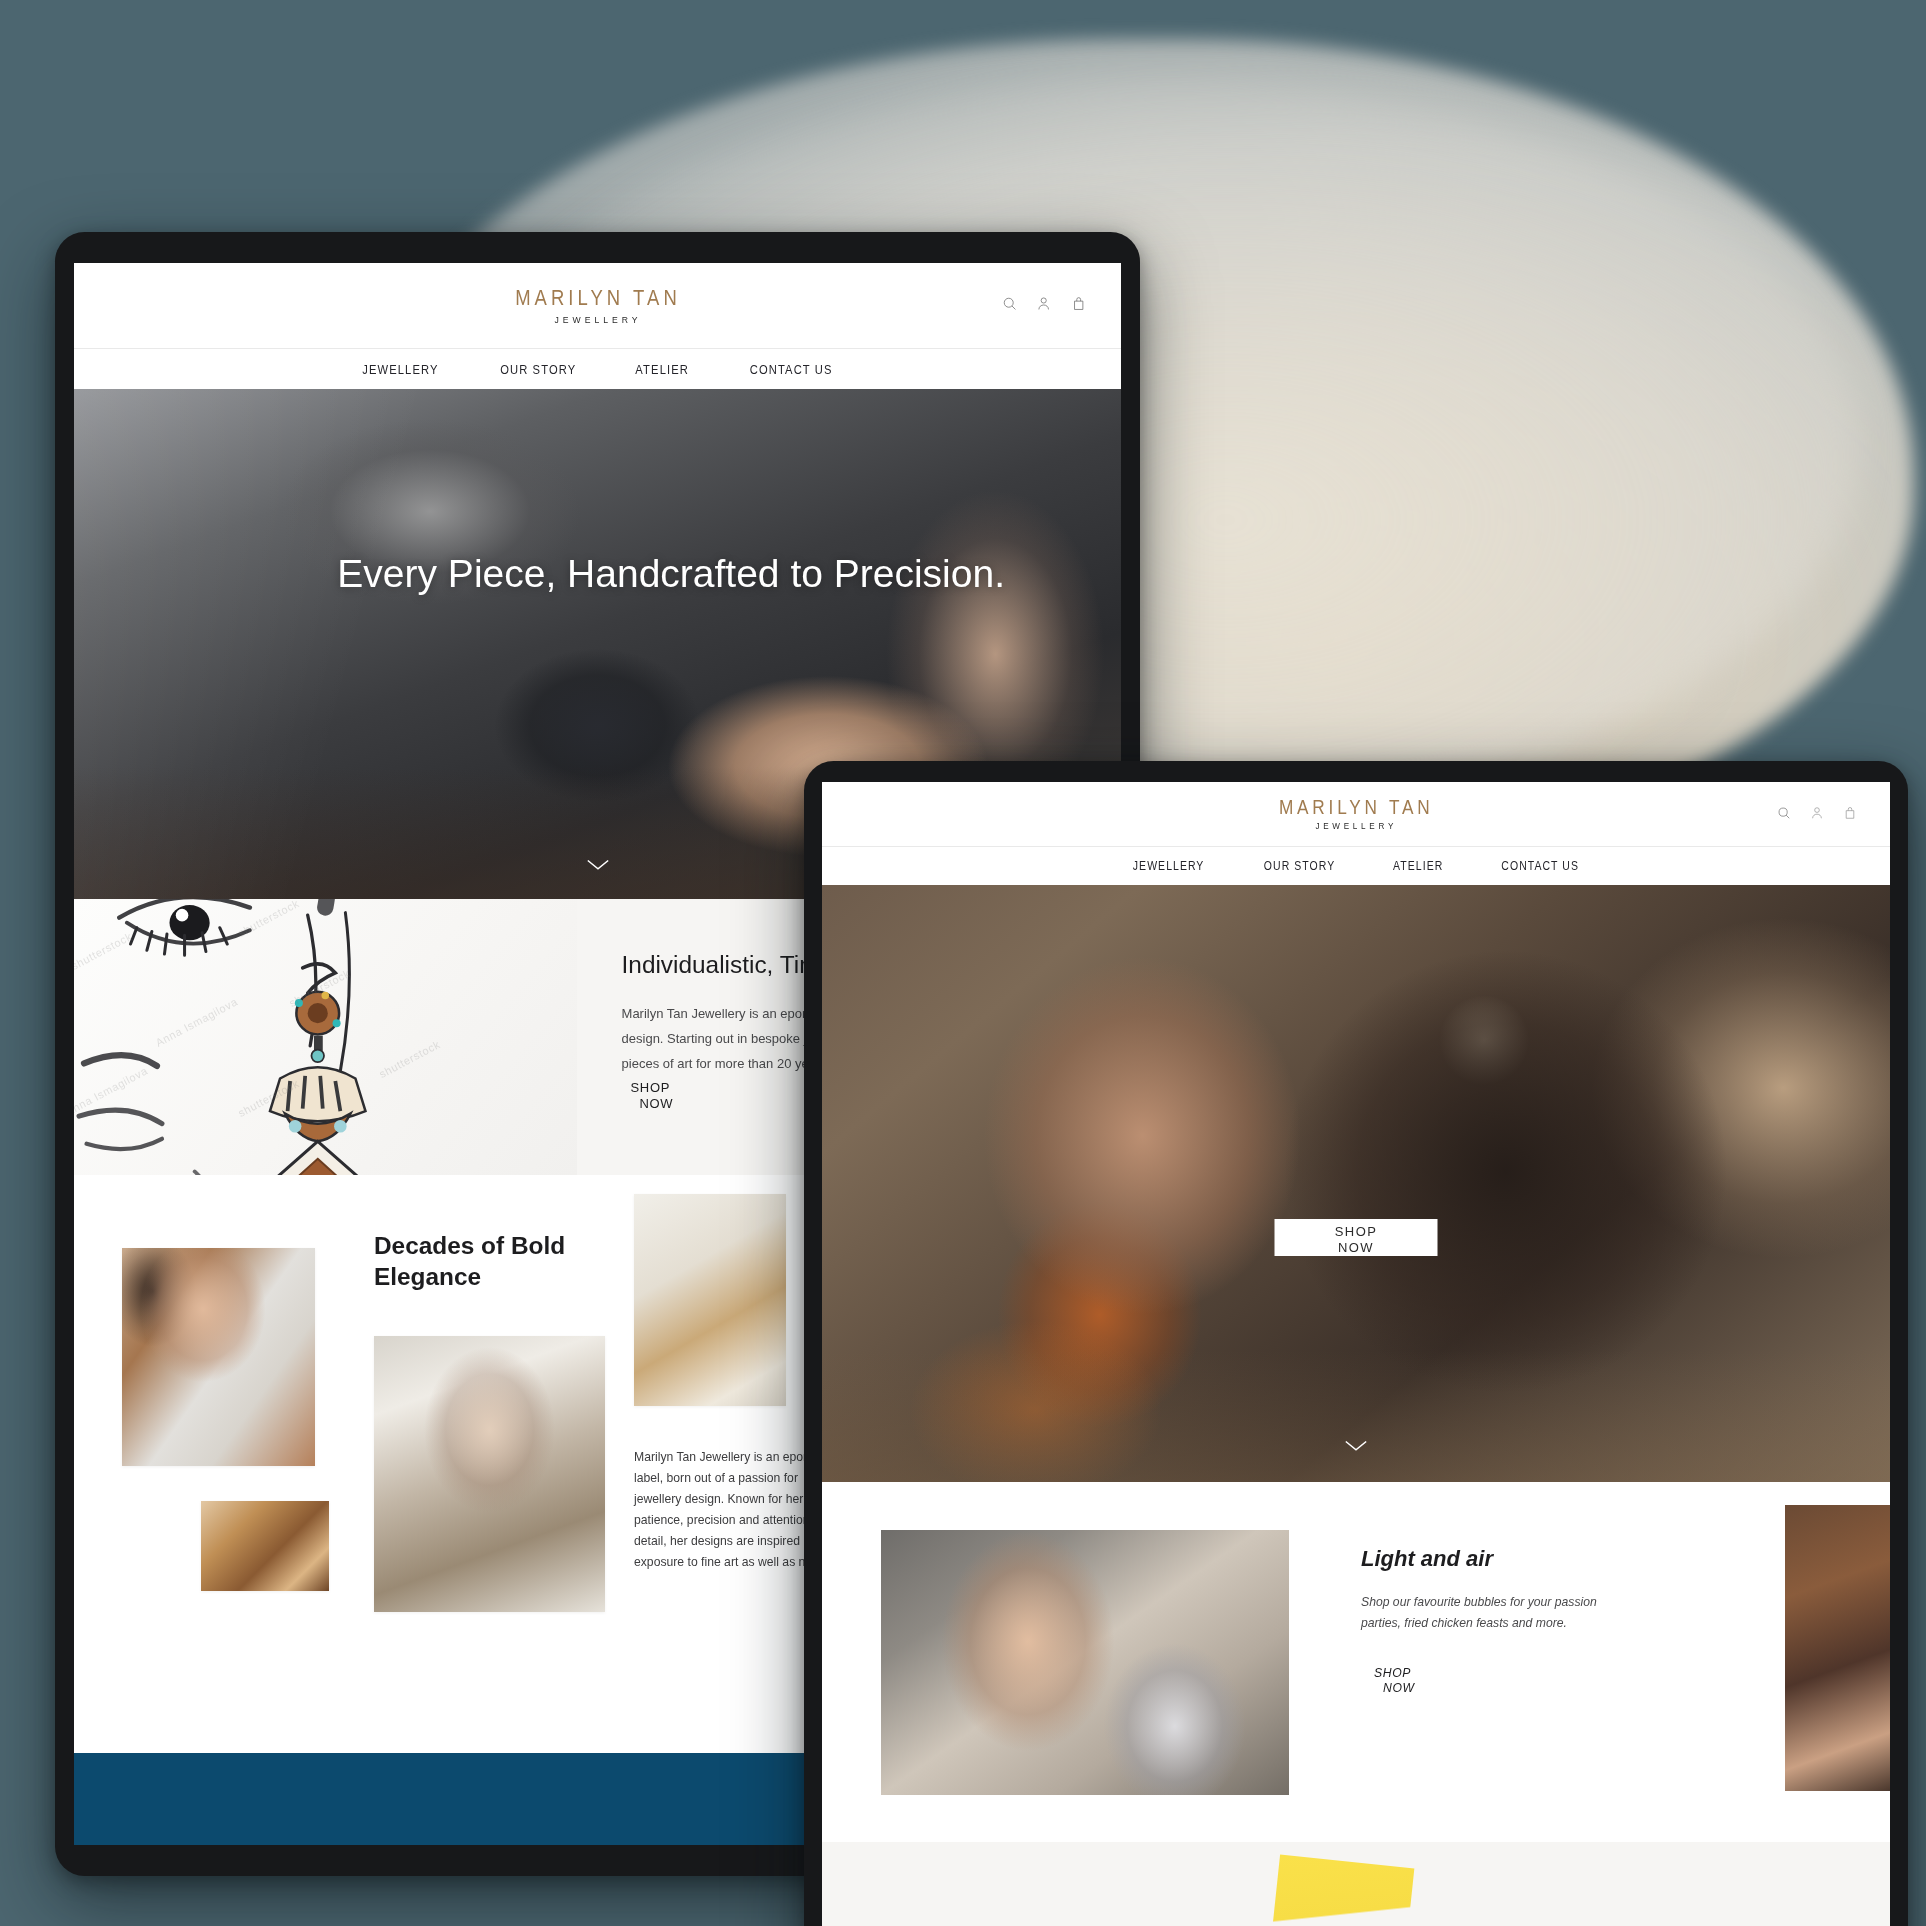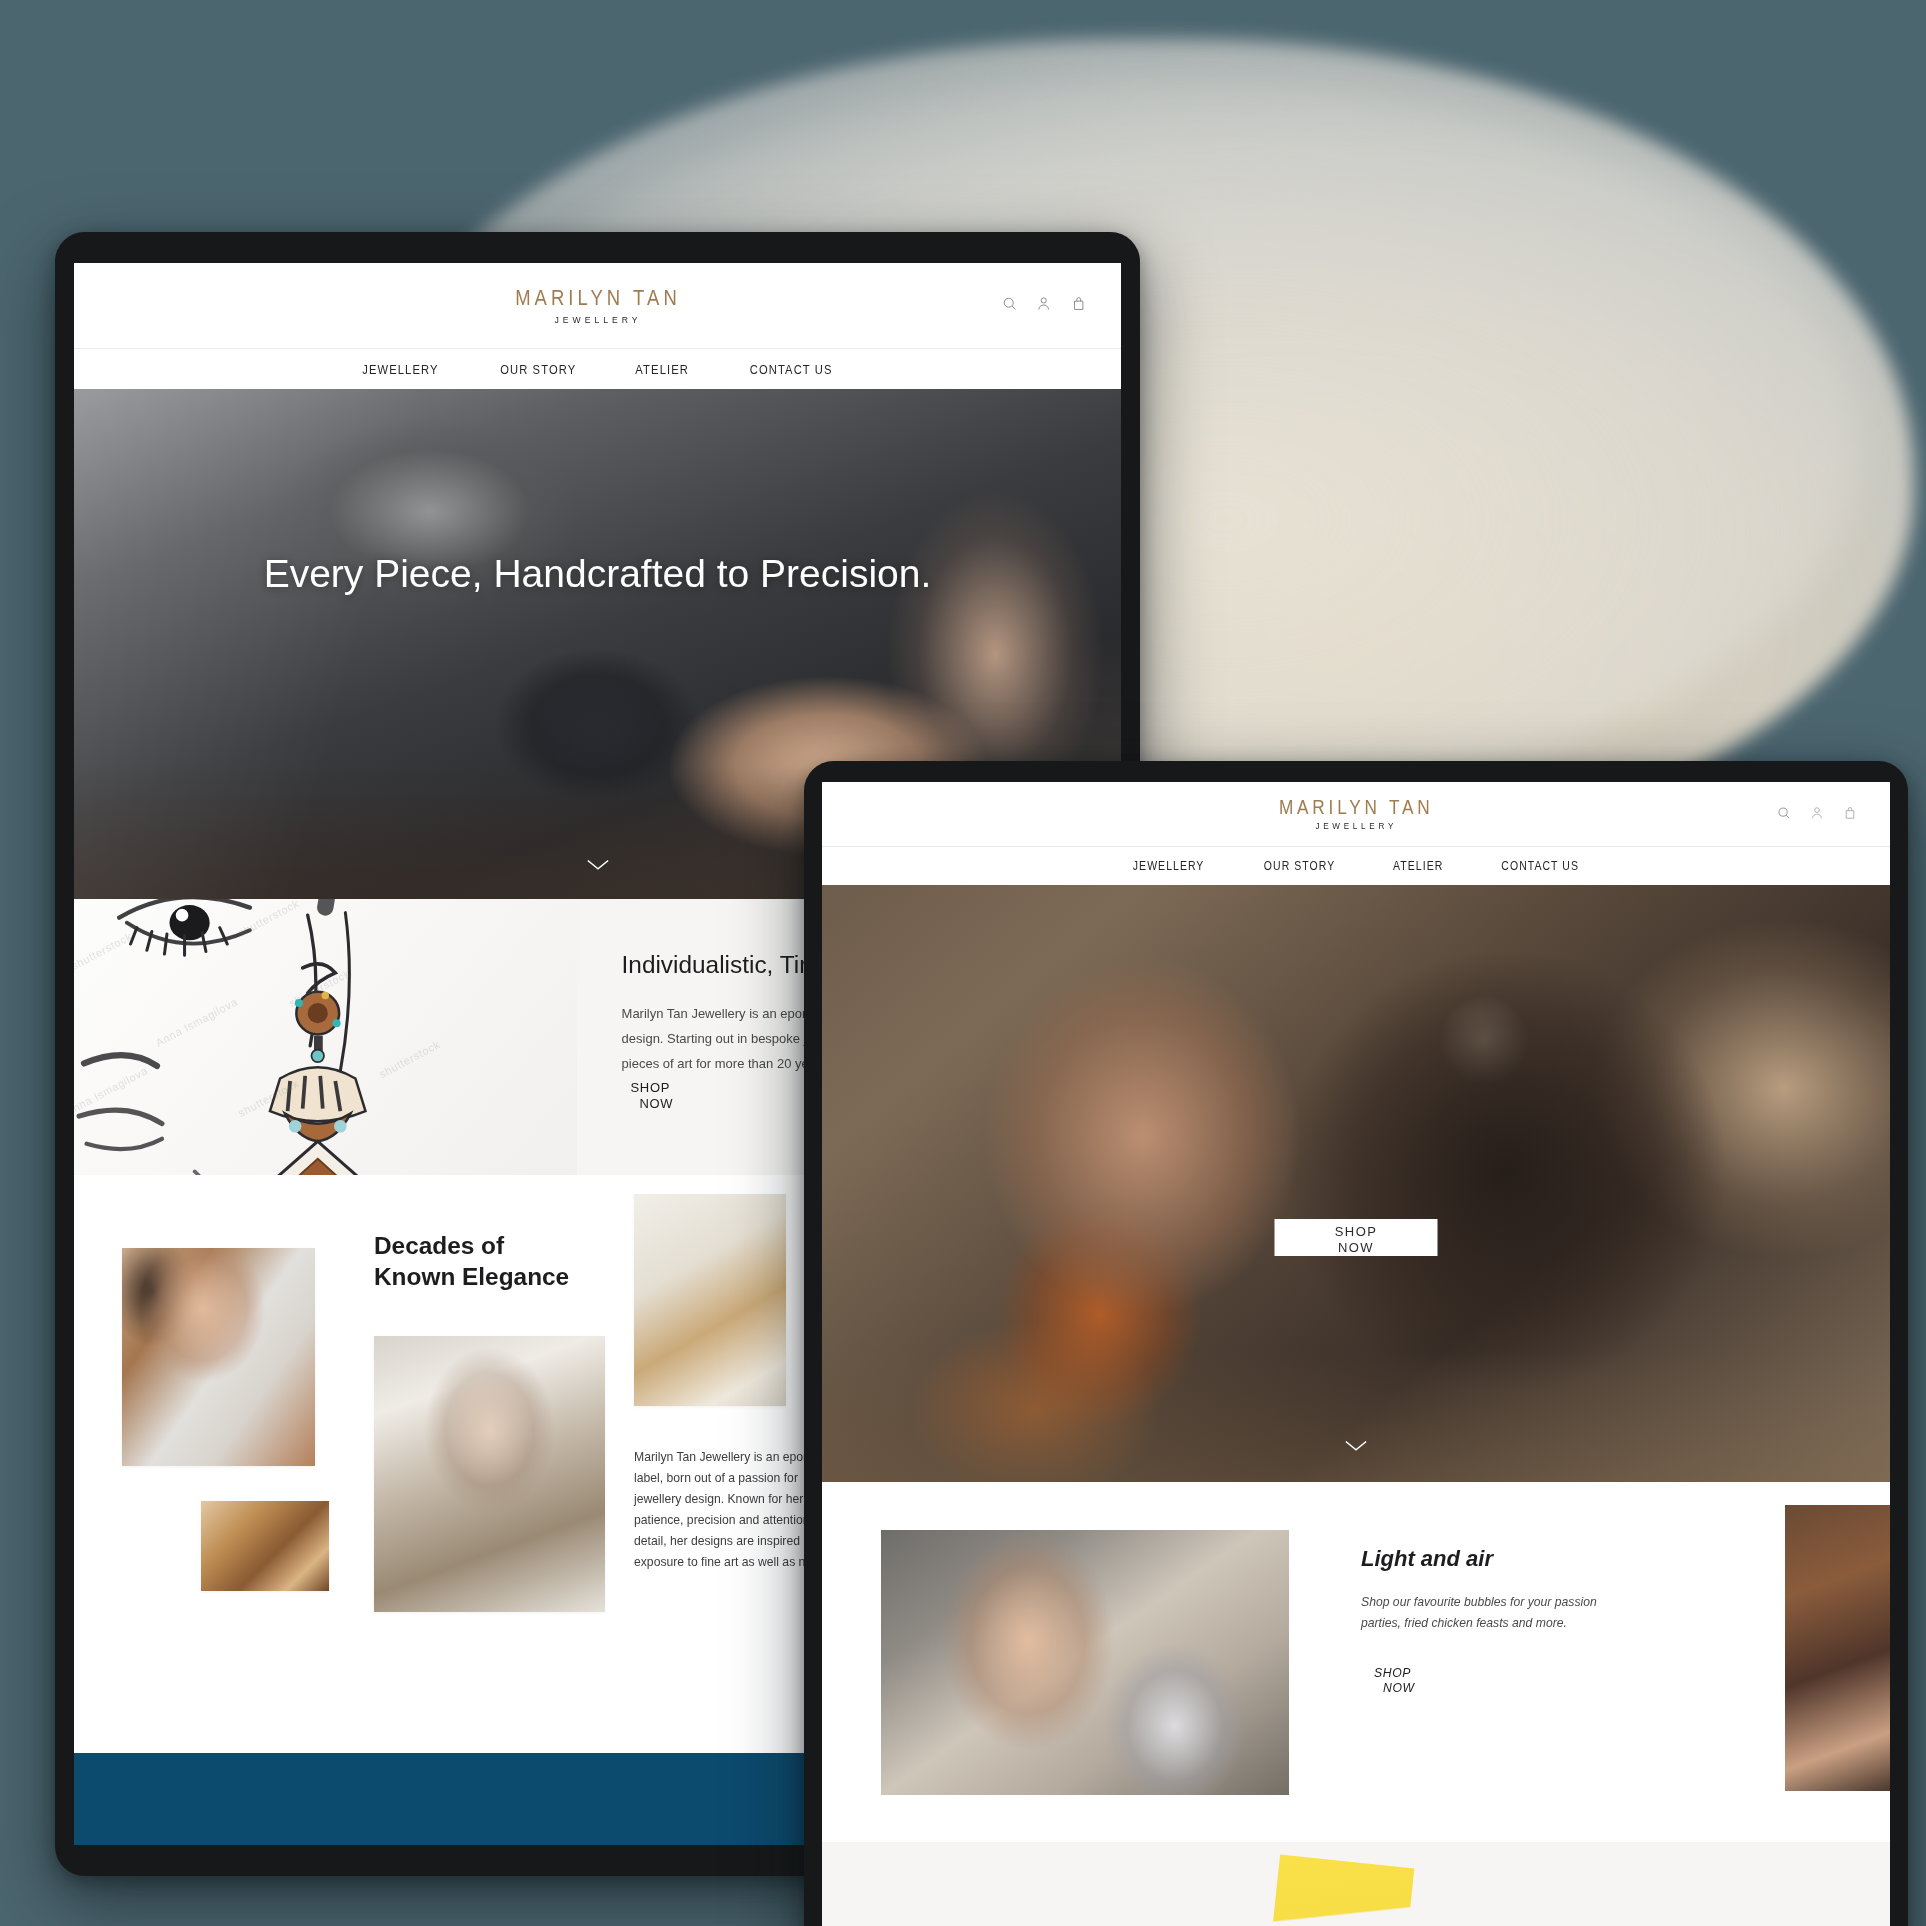--- a/index.html
+++ b/index.html
@@ -100,21 +100,21 @@
   .d1 .nav-link { font-size: 13px; }
   .d2 .nav-link { font-size: 12.2px; }
 
   
   .hero { position: relative; overflow: hidden; }
   .d1 .hero { height: 510px; }
   .d2 .hero { height: 597px; }
 
   .hero-title {
     position: absolute; left: 0; right: 0;
-    text-align: center;
+    text-align: right;
     color: #fff;
     font-weight: 400;
     line-height: 1.22;
     text-shadow: 0 1.3px 9px rgba(0,0,0,.35);
   }
   .d1 .hero-title { top: 161px; font-size: 39px; padding: 0 116px; }
   .d2 .hero-title { top: 193px; font-size: 39px; padding: 0 103px; }
 
   .shop-btn {
     position: absolute; left: 50%; transform: translateX(-50%);
@@ -339,21 +339,21 @@
           <div style="padding-left:9px">NOW</div>
         </div>
       </div>
     </section>
 
     <section class="gal-sec">
       <div class="gal-img" id="g1"></div>
       <div class="gal-img" id="g2"></div>
       <div class="gal-img" id="g3"></div>
       <div class="gal-img" id="g4"></div>
-      <h2 class="gal-title">Decades of Known Elegance</h2>
+      <h2 class="gal-title">Decades of Bold Elegance</h2>
       <p class="gal-body">Marilyn Tan Jewellery is an eponymous label, born out of a passion for jewellery design. Known for her patience, precision and attention to detail, her designs are inspired by her exposure to fine art as well as nature.</p>
     </section>
 
   </div>
 </div>
 
 <div id="device-2" class="device">
   <div class="screen d2">
 
     <div class="site-top">

